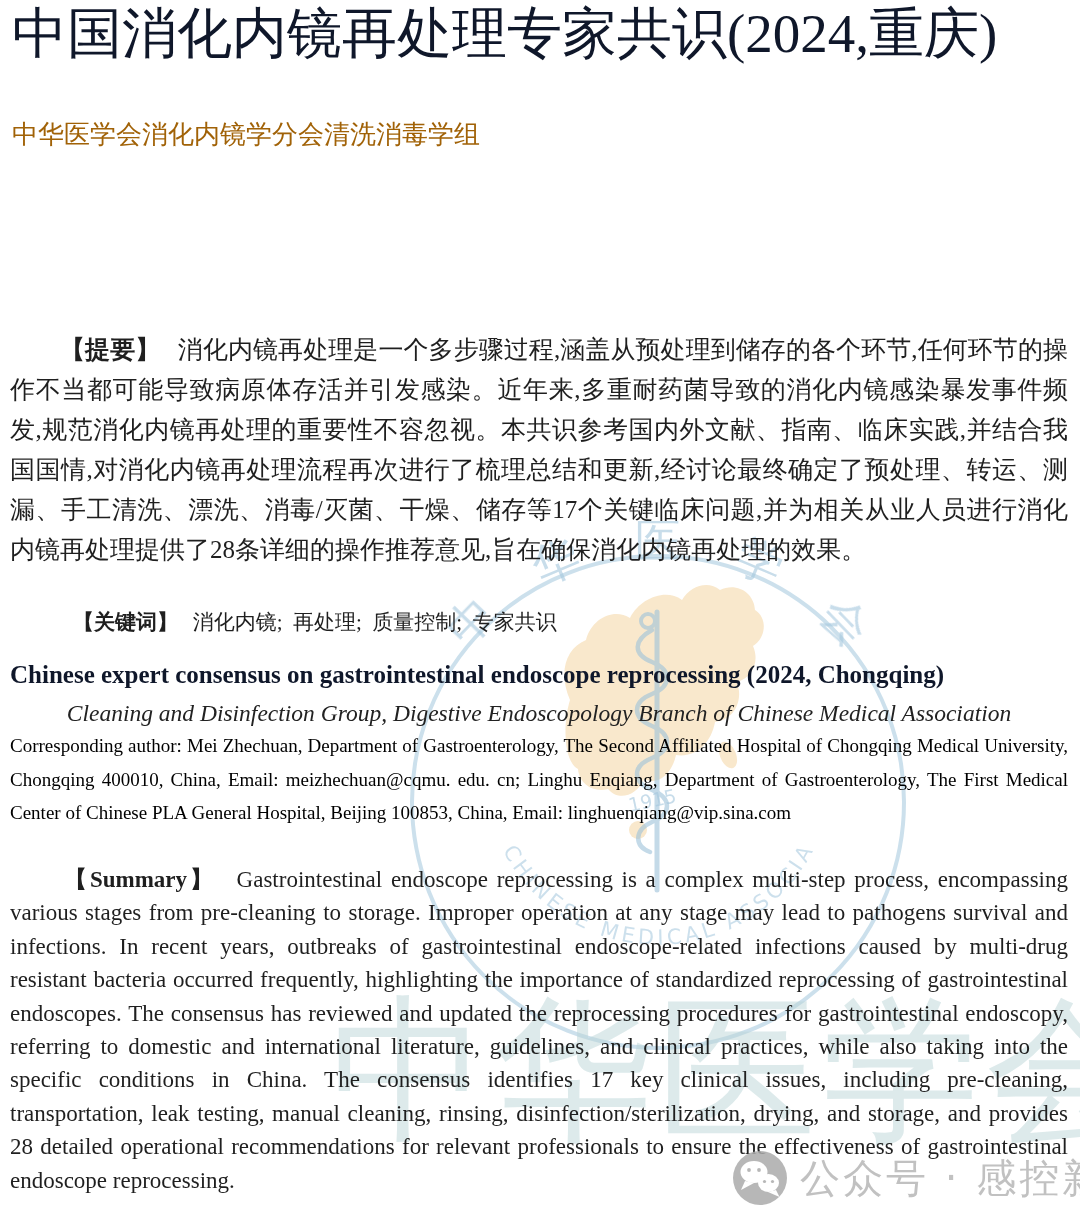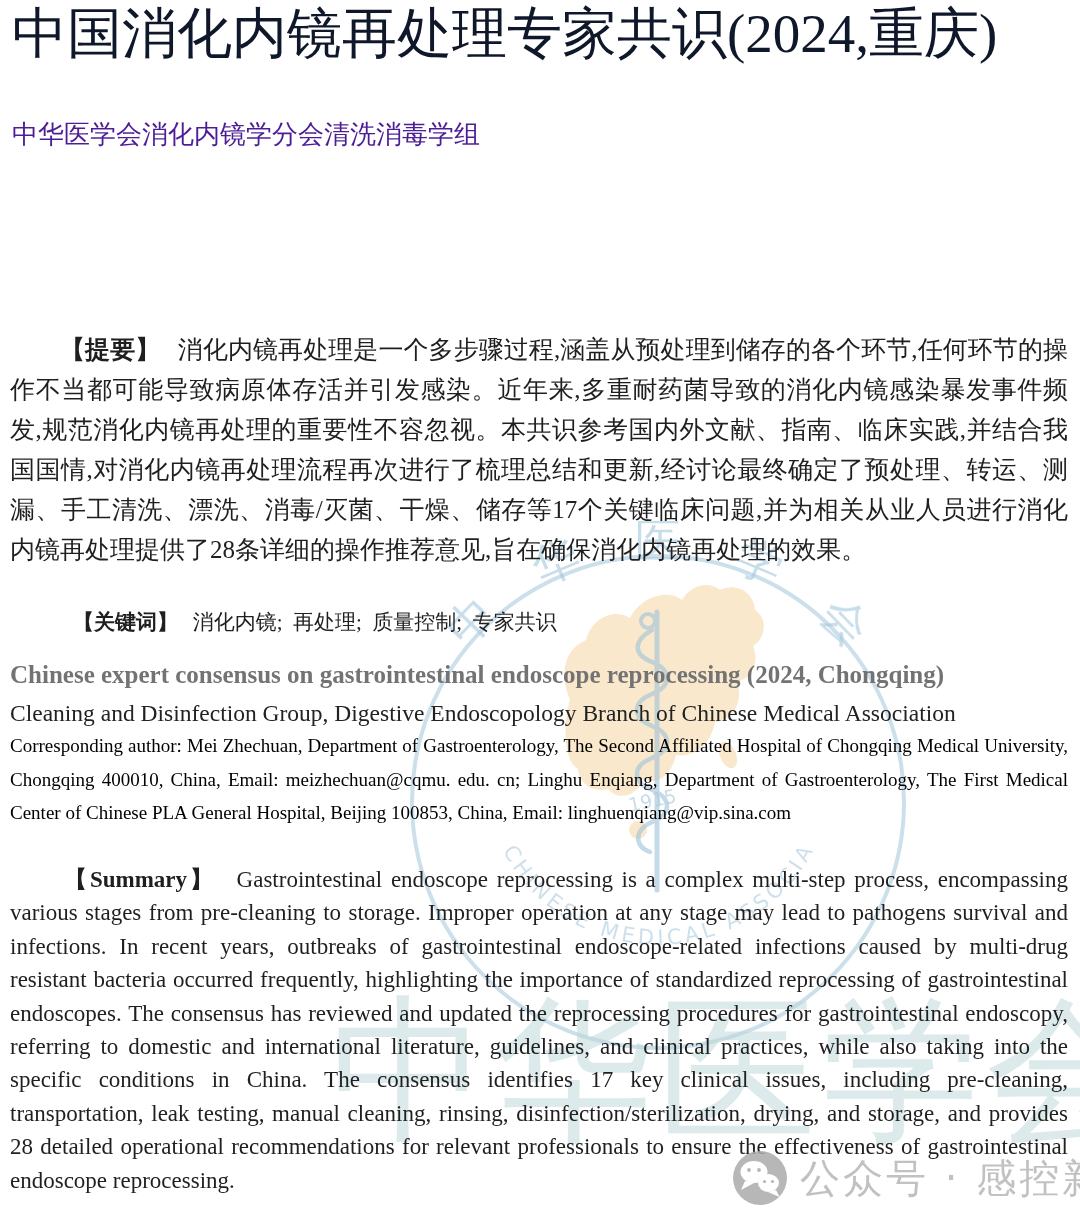--- a/index.html
+++ b/index.html
@@ -16,21 +16,21 @@
   
   .doc-title{
     top:2px;left:12px;right:12px;
     font-size:55px;line-height:64px;
     color:#0f172a;letter-spacing:0px;
     white-space:nowrap;
   }
   .affil{
     top:112px;left:12px;right:12px;
     font-size:26px;line-height:45px;
-    color:#4c1d95;
+    color:#a16207;
   }
   .cn-abstract{
     top:330px;left:10px;right:12px;
     font-size:25px;line-height:40px;
     text-align:justify;text-indent:2em;
     max-height:232px;overflow:hidden;
     color:#1f1f1f;
   }
   .cn-keywords{
     top:562px;left:10px;right:12px;
@@ -39,26 +39,27 @@
     color:#1f1f1f;
   }
   .label-cn{
     font-family:"DejaVu Sans","Liberation Sans",sans-serif;
     font-weight:700;margin-right:.7em;
   }
   
   .en-title{
     top:660px;left:10px;right:12px;
     font-size:25px;font-weight:700;line-height:30px;
-    color:#737373;
+    color:#0f172a;
   }
   .en-group{
     top:697px;left:10px;right:12px;
-    font-size:23.5px;line-height:33px;
+    font-size:23.5px;font-style:italic;line-height:33px;
     color:#222;
+    text-align:center;
   }
   .en-corr{
     top:729px;left:10px;right:12px;
     font-size:19px;line-height:33.5px;
     text-align:justify;color:#000000;
     max-height:135px;overflow:hidden;
   }
   .en-summary{
     top:863px;left:10px;right:12px;
     font-size:23px;line-height:33.4px;

